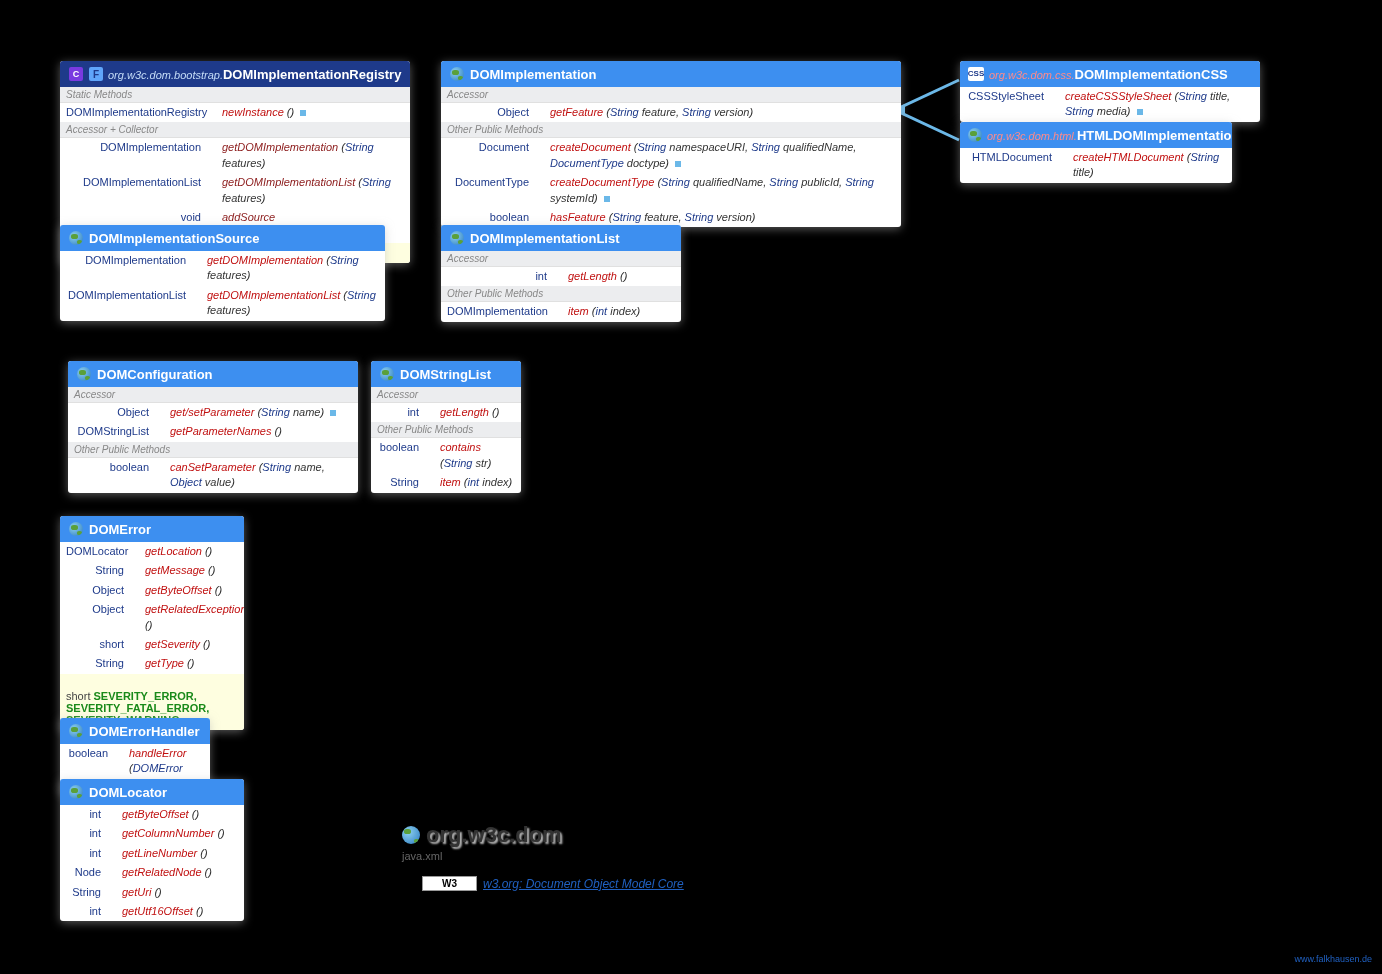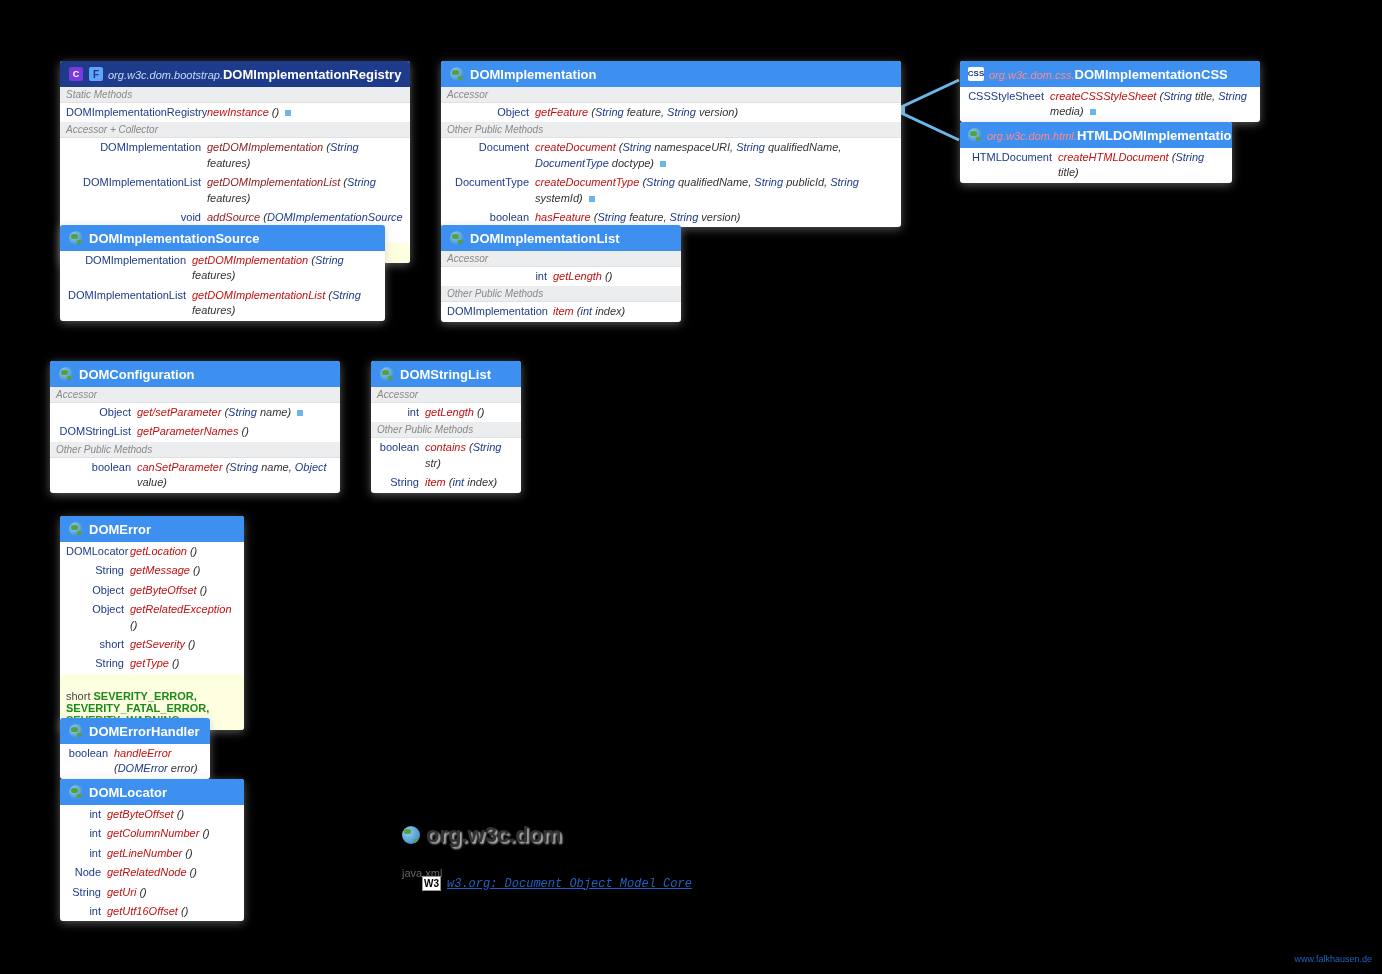--- a/index.html
+++ b/index.html
@@ -57,21 +57,21 @@
     background: #ecedef;
     color: #888;
     font-style: italic;
     font-size: 10px;
     padding: 2px 6px;
     border-bottom: 1px solid #e0e0e0;
   }
   .row {
     display: grid;
     grid-template-columns: var(--lcol, 120px) 1fr;
-    gap: 6px;
+    gap: 21px;
     padding: 2px 6px;
     font-size: 11px;
     line-height: 1.4;
     align-items: baseline;
   }
   .row .lt { text-align: right; }
   .row .rt { text-align: left; }
   .ty { color: #1e3a8a; }
   .mn { color: #c01010; font-style: italic; }
   .mn2 { color: #8b1a1a; font-style: italic; }
@@ -121,29 +121,28 @@
     position: absolute;
     display: flex;
     align-items: center;
     gap: 6px;
   }
   .link-row .w3 {
     background: #fff;
     color: #000;
     font-size: 10px;
     font-weight: bold;
-    padding: 1px 1px;
+    padding: 1px 19px;
     border: 1px solid #999;
   }
   .link-row a {
     color: #2060c0;
     font-style: italic;
     text-decoration: underline;
     font-size: 12px;
-    font-family: Liberation Mono, monospace;
   }
   .footer {
     position: absolute;
     right: 10px;
     bottom: 10px;
     color: #2060c0;
     font-size: 9px;
   }
   
   .earth {
@@ -314,21 +313,21 @@
       <span class="lt"><span class="ty">int</span></span>
       <span class="rt"><span class="mn"><span>getLength</span> <span class="pr">()</span></span></span>
     </div>
   <div class="section">Other Public Methods</div>
   <div class="row" style="--lcol:100px">
       <span class="lt"><span class="ty">DOMImplementation</span></span>
       <span class="rt"><span class="mn"><span>item</span> <span class="pr">(<span class="kw">int</span> index)</span></span></span>
     </div>
 </div>
 
-<div class="box" style="left:50px;top:361px;width:290px">
+<div class="box" style="left:68px;top:361px;width:290px">
   <div class="hdr hdr-blue">
     <span class="icon">
         <span class="earth"></span>
       </span>
     <span>DOMConfiguration</span>
   </div>
   <div class="section">Accessor</div>
   <div class="row" style="--lcol:75px">
       <span class="lt"><span class="ty">Object</span></span>
       <span class="rt"><span class="mn"><span>get/setParameter</span> <span class="pr">(<span class="kw">String</span> name) <span class="marker"></span></span></span></span>
@@ -444,21 +443,21 @@
   <div class="row" style="--lcol:35px">
       <span class="lt"><span class="ty">String</span></span>
       <span class="rt"><span class="mn"><span>getUri</span> <span class="pr">()</span></span></span>
     </div>
   <div class="row" style="--lcol:35px">
       <span class="lt"><span class="ty">int</span></span>
       <span class="rt"><span class="mn"><span>getUtf16Offset</span> <span class="pr">()</span></span></span>
     </div>
 </div>
 
-<div class="pkg-title" style="left:402px;top:822px;flex-direction:column;align-items:flex-start;gap:19px">
+<div class="pkg-title" style="left:402px;top:822px;flex-direction:column;align-items:flex-start;gap:2px">
   <div style="display:flex;align-items:center;gap:6px">
     <span class="icon">
         <span class="earth" style="width:18px;height:18px"></span>
       </span>
     <span class="big">org.w3c.dom</span>
   </div>
   <span class="sub">java.xml</span>
 </div>
 
 <div class="link-row" style="left:422px;top:876px">

